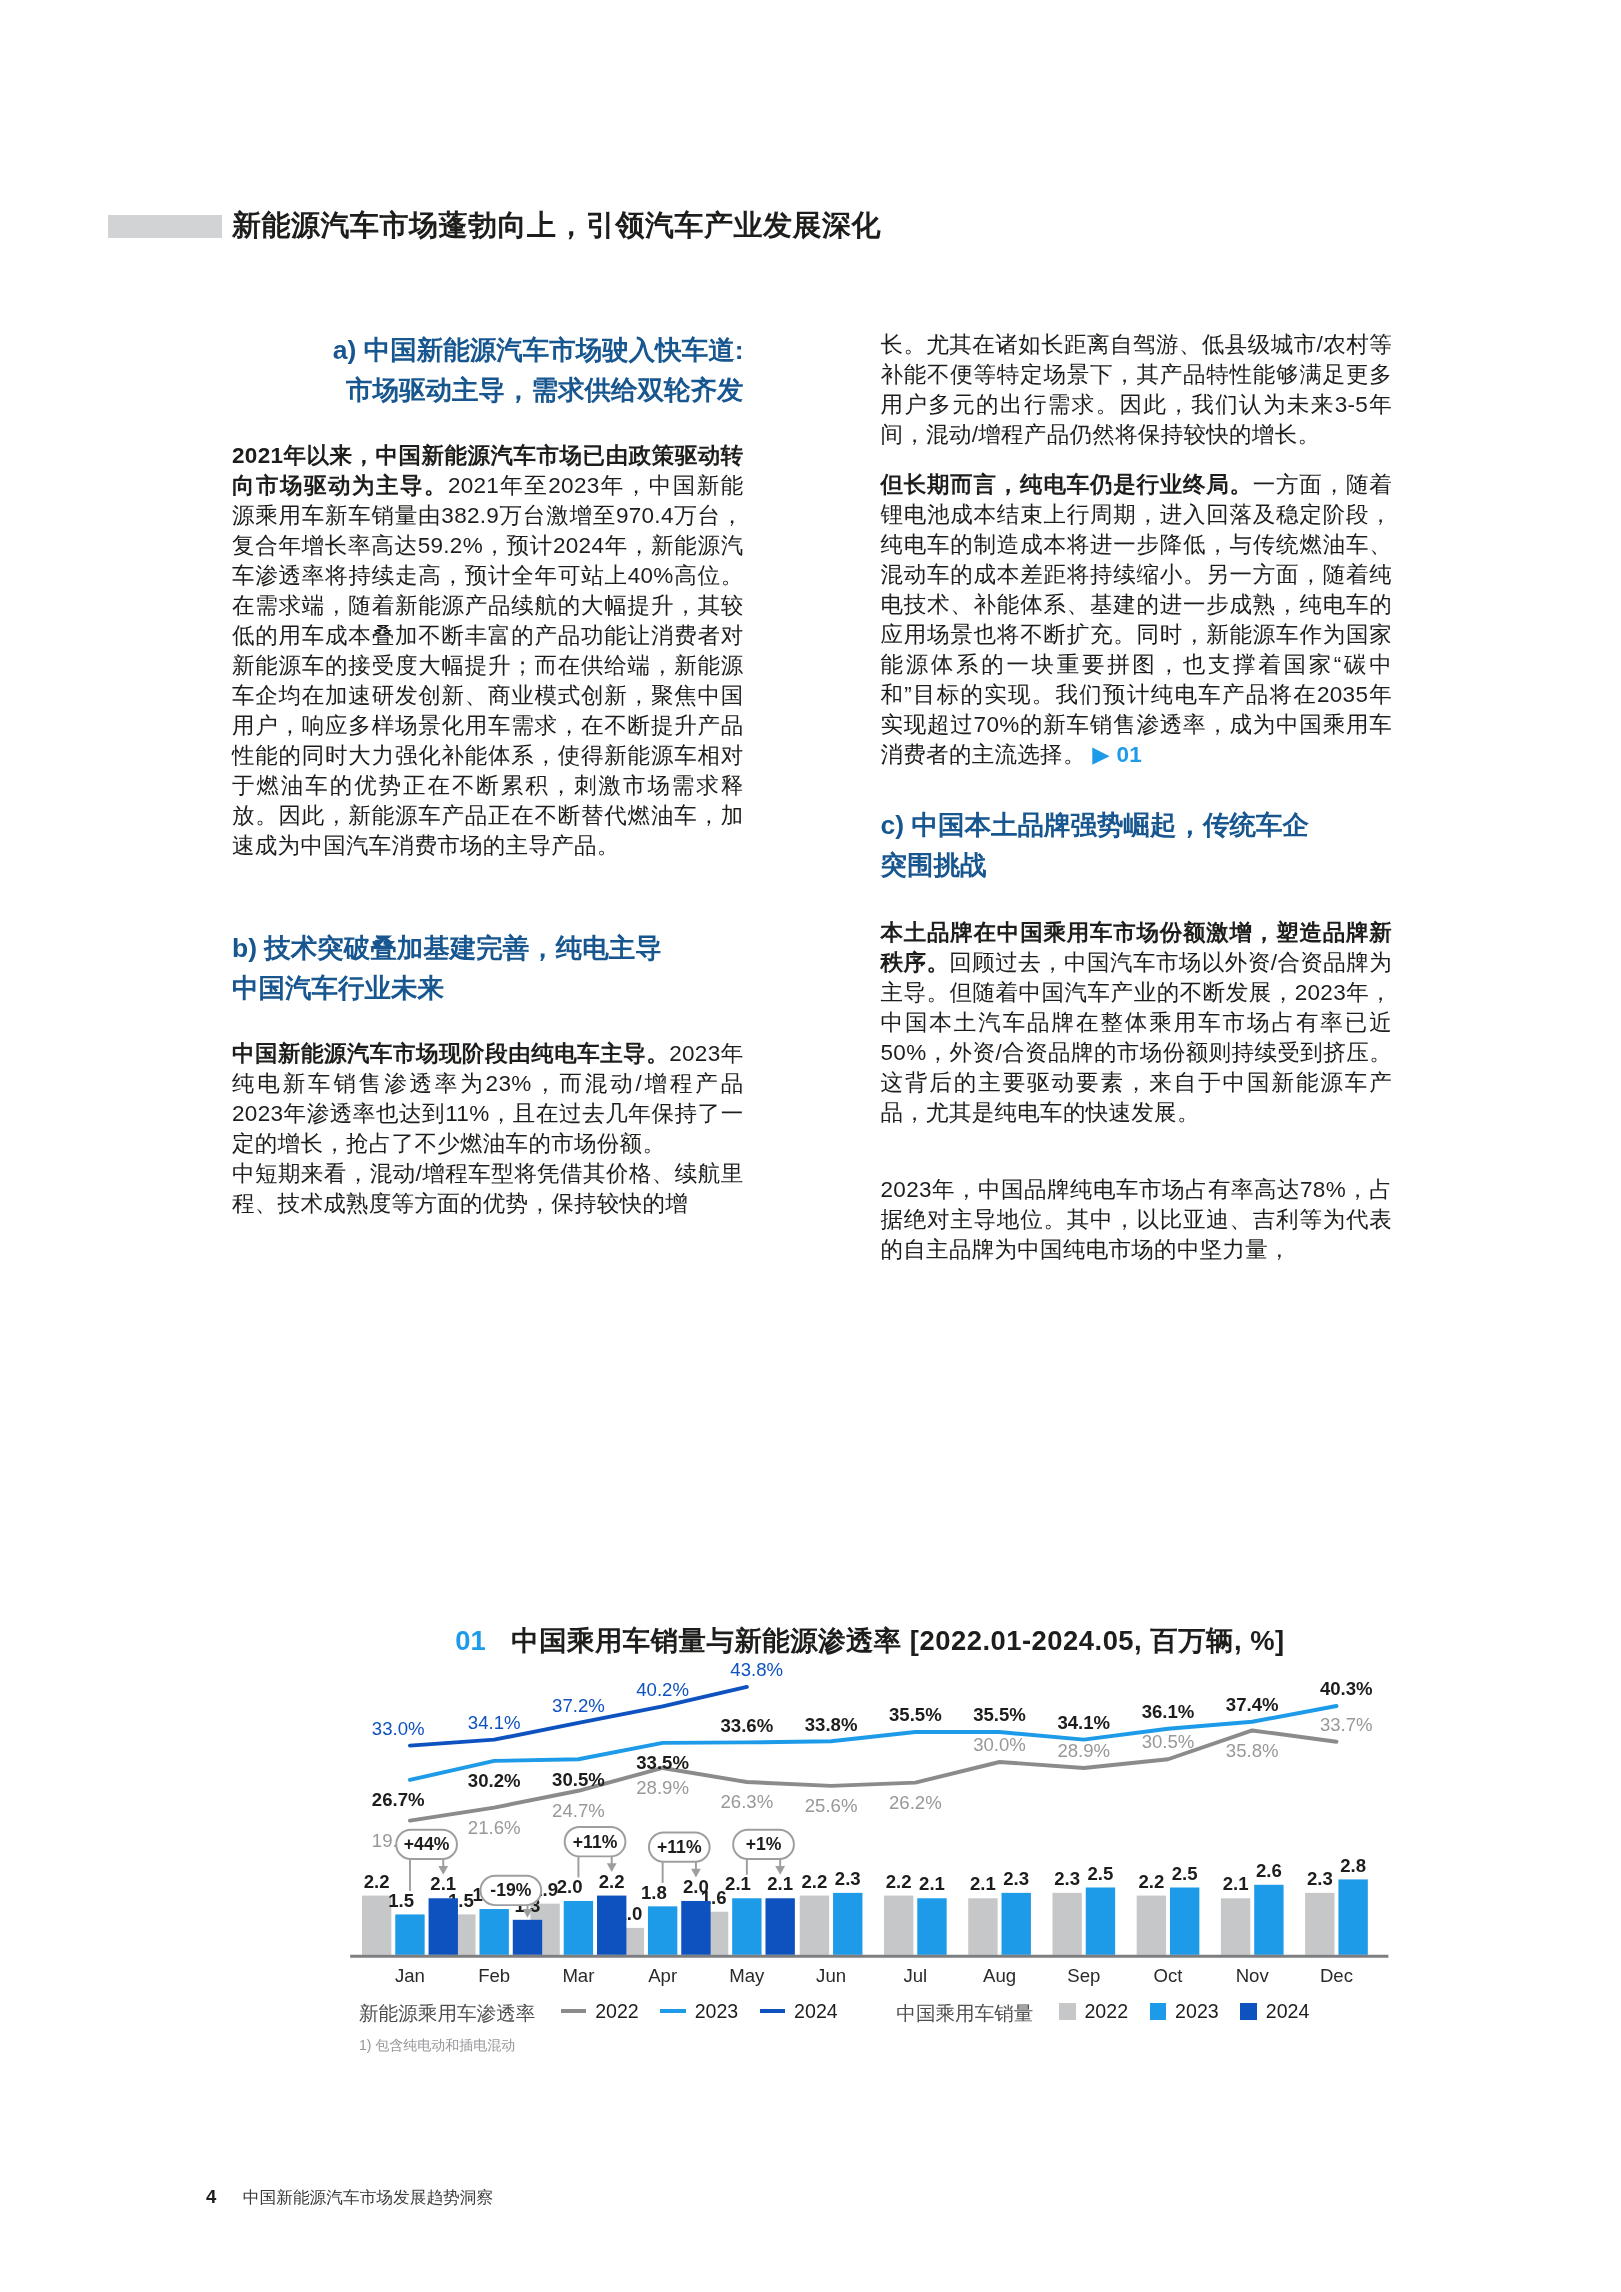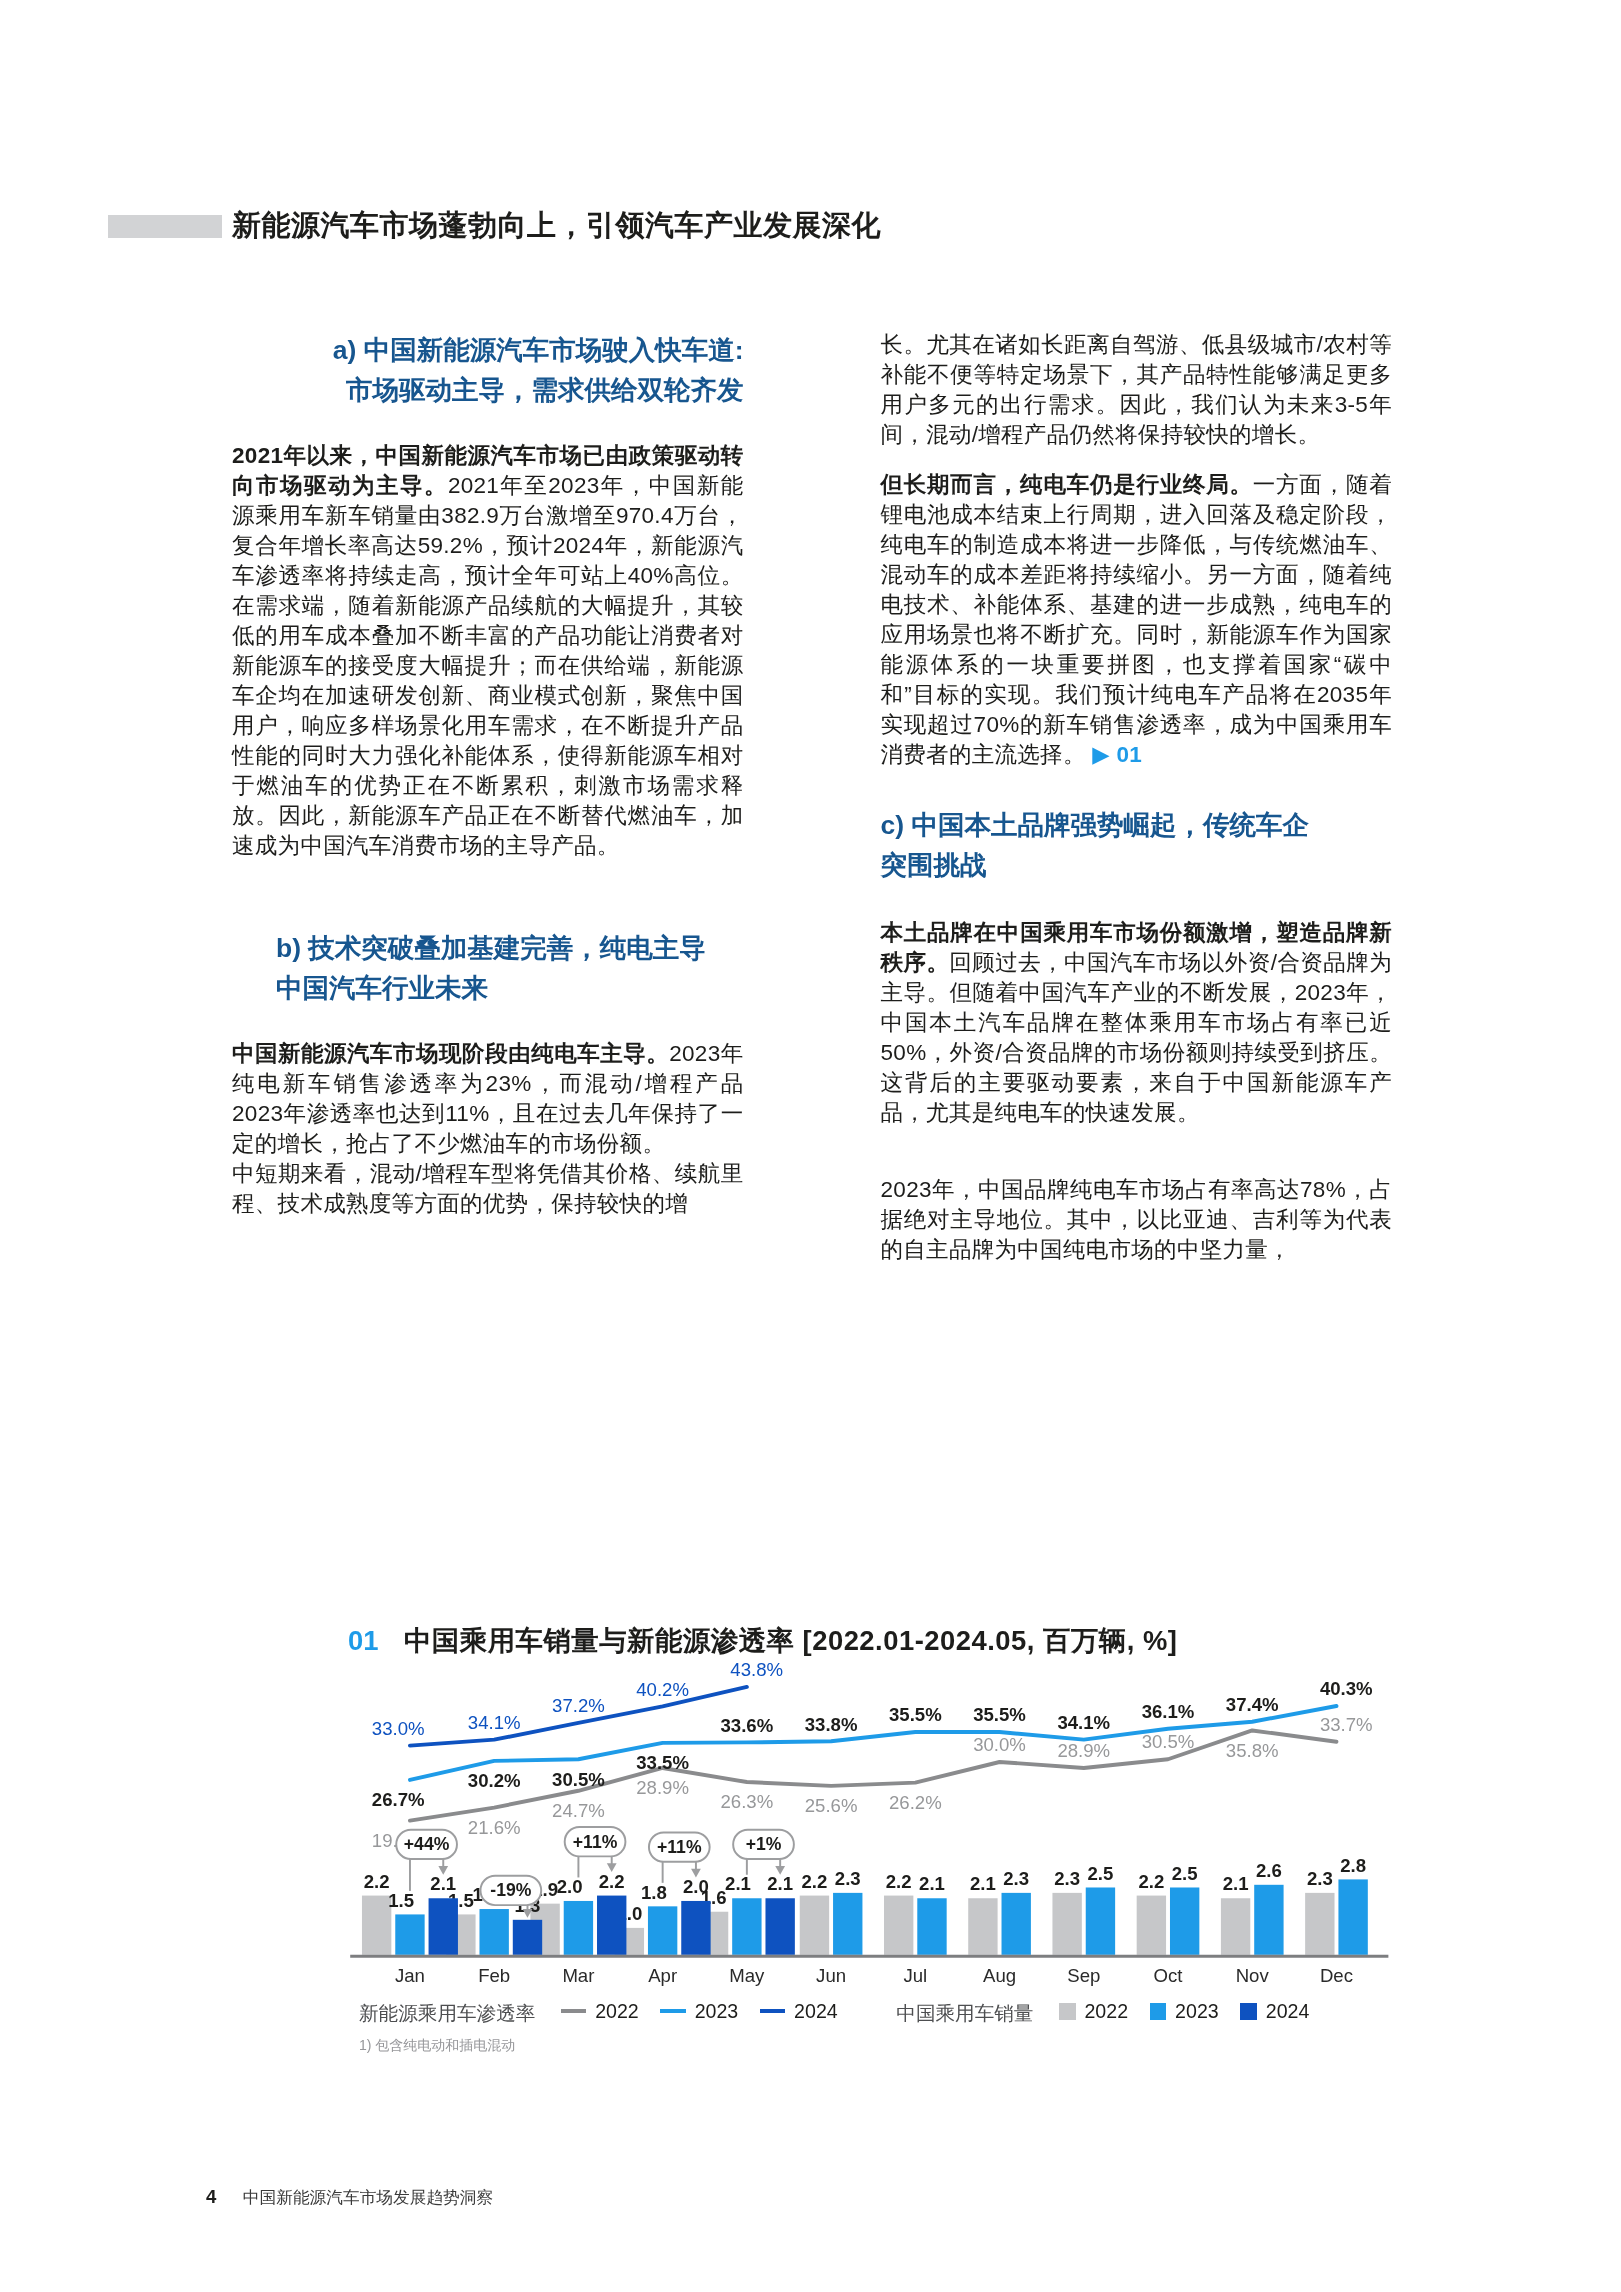--- a/index.html
+++ b/index.html
@@ -7,28 +7,28 @@
         font-family:"Liberation Sans","DejaVu Sans",sans-serif;color:#1D1D1B;border-radius:31px;}
   .gray-tab{position:absolute;left:108px;top:215px;width:114px;height:22.5px;background:#D2D3D5;}
   h1.page-title{position:absolute;left:232px;top:207px;margin:0;font-size:29px;line-height:37px;
         font-weight:bold;letter-spacing:0.5px;color:#1D1D1B;}
   .columns{position:absolute;left:232px;top:330px;width:1160px;display:grid;
         grid-template-columns:1fr 1fr;column-gap:137px;}
   .col p{font-size:22.5px;line-height:30px;letter-spacing:0.3px;text-align:justify;margin:0;}
   .col p b{font-weight:bold;}
   h3{font-size:26.5px;line-height:40px;font-weight:bold;color:#17568F;margin:0;}
   .h3a{margin-bottom:31px;text-align:right;}
-  .h3b{margin-top:67px;margin-bottom:31px;margin-left:44px;}
+  .h3b{margin-top:67px;margin-bottom:31px;}
   .h3c{margin-top:35px;margin-bottom:33px;}
   .mb20{margin-bottom:19.6px !important;}
   .mb48{margin-bottom:47px !important;}
   .figref{color:#1E9BE8;font-weight:bold;white-space:nowrap;}
   
   .figure{position:absolute;left:232px;top:1623px;width:1160px;}
-  .figure-header{display:flex;align-items:baseline;gap:25.5px;padding-left:116px;}
+  .figure-header{display:flex;align-items:baseline;gap:25.5px;padding-left:116px;justify-content:center;}
   .fig-num{font-size:27.4px;font-weight:bold;color:#1E9BE8;}
   .fig-title{margin:0;font-size:27.4px;font-weight:bold;letter-spacing:0.5px;color:#1D1D1B;}
   svg.chart{display:block;margin-top:2px;}
   svg.chart text{font-family:"Liberation Sans","DejaVu Sans",sans-serif;}
   .legend{margin-top:5.9px;padding-left:127px;display:flex;align-items:flex-start;font-size:19.6px;}
   .leg-label{color:#4D4E50;margin-right:25.5px;}
   .leg-label.bars{margin-left:37px;}
   .leg-item{display:flex;align-items:center;margin-right:21.6px;color:#1D1D1B;}
   .dash{display:inline-block;width:25.5px;height:3.9px;margin-right:8.8px;}
   .sq{display:inline-block;width:16.7px;height:16.7px;margin-right:8.8px;}

